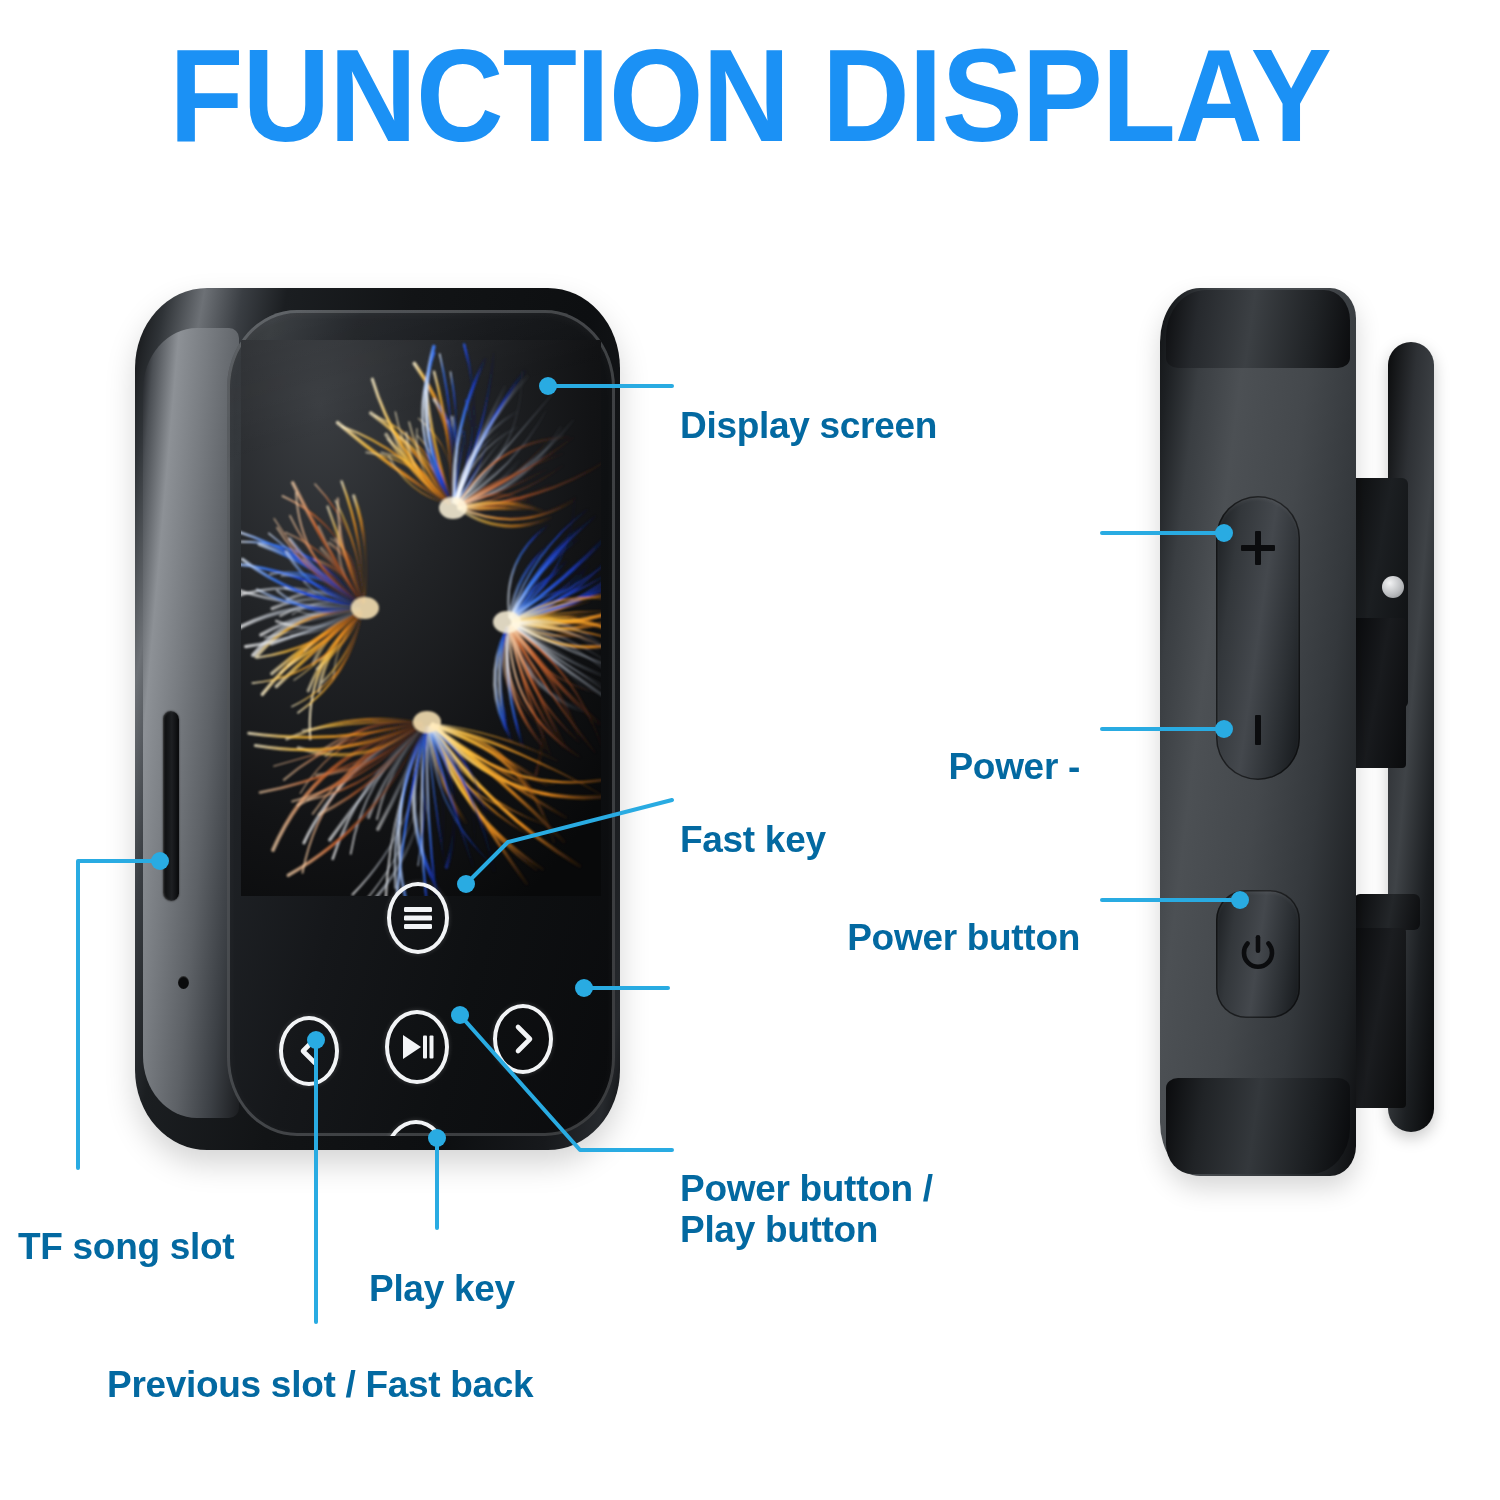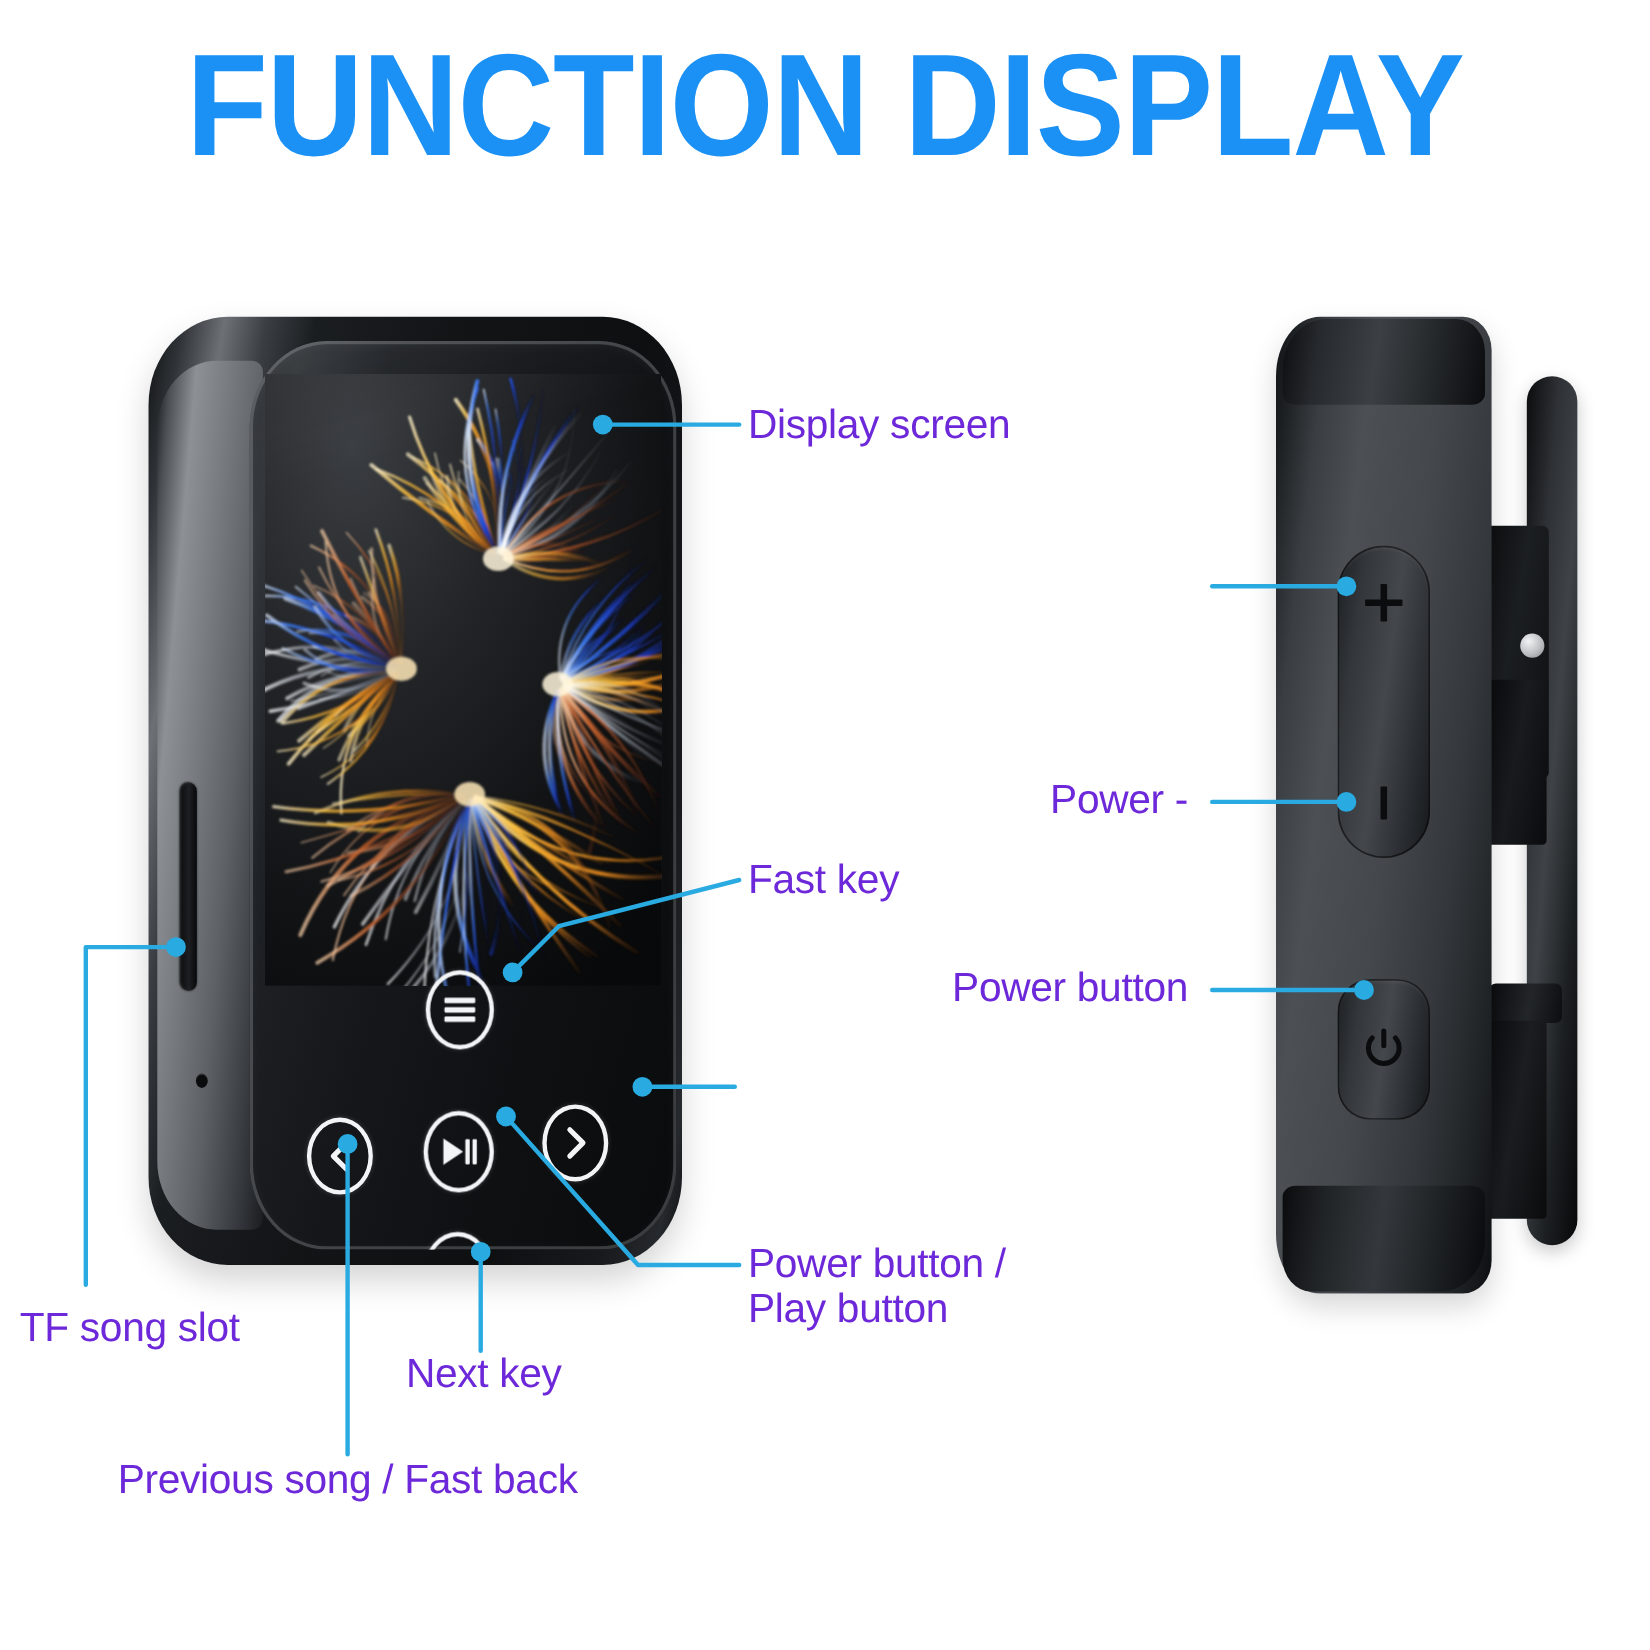--- a/index.html
+++ b/index.html
@@ -38,27 +38,28 @@
     transform: scaleX(0.92);
     transform-origin: center top;
     white-space: nowrap;
     user-select: none;
   }
 
   
   .label {
     position: absolute;
     font-family: "Liberation Sans", sans-serif;
-    font-weight: normal;
+    font-weight: bold;
     font-size: 37px;
     line-height: 1.12;
-    color: #6d28d9;
+    color: #0369a1;
     white-space: pre-line;
     letter-spacing: -0.3px;
     user-select: none;
+    margin-top: 40px;
   }
   .label.right-align { text-align: right; }
 
   
   #leaders {
     position: absolute;
     left: 0; top: 0;
     width: 1500px; height: 1500px;
     pointer-events: none;
   }
@@ -747,23 +748,23 @@
   </svg>
 
   <div class="label" style="left:680px; top:365px;">Display screen</div>
 
   <div class="label" style="left:680px; top:779px;">Fast key</div>
 
 
   <div class="label" style="left:680px; top:1128px;">Power button /
 Play button</div>
 
-  <div class="label" style="left:369px; top:1228px;">Next key</div>
-
-  <div class="label" style="left:107px; top:1324px;">Previous song / Fast back</div>
+  <div class="label" style="left:369px; top:1228px;">Play key</div>
+
+  <div class="label" style="left:107px; top:1324px;">Previous slot / Fast back</div>
 
   <div class="label" style="left:18px; top:1186px;">TF song slot</div>
 
 
   <div class="label right-align" style="left:700px; top:706px; width:380px;">Power -</div>
 
   <div class="label right-align" style="left:660px; top:877px; width:420px;">Power button</div>
 
 </div>
 

